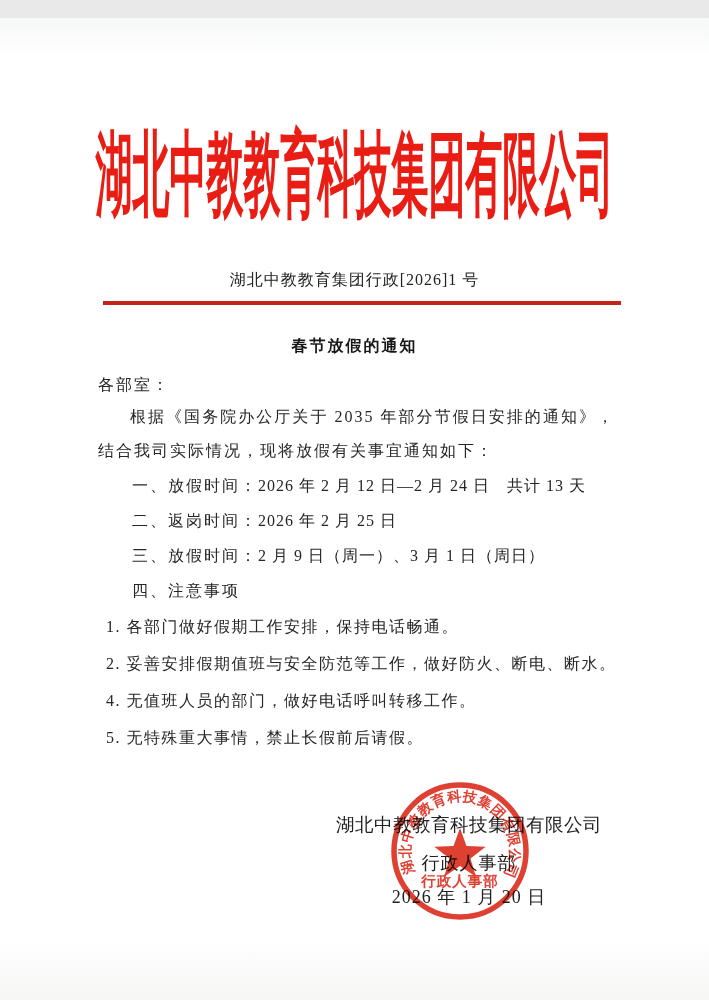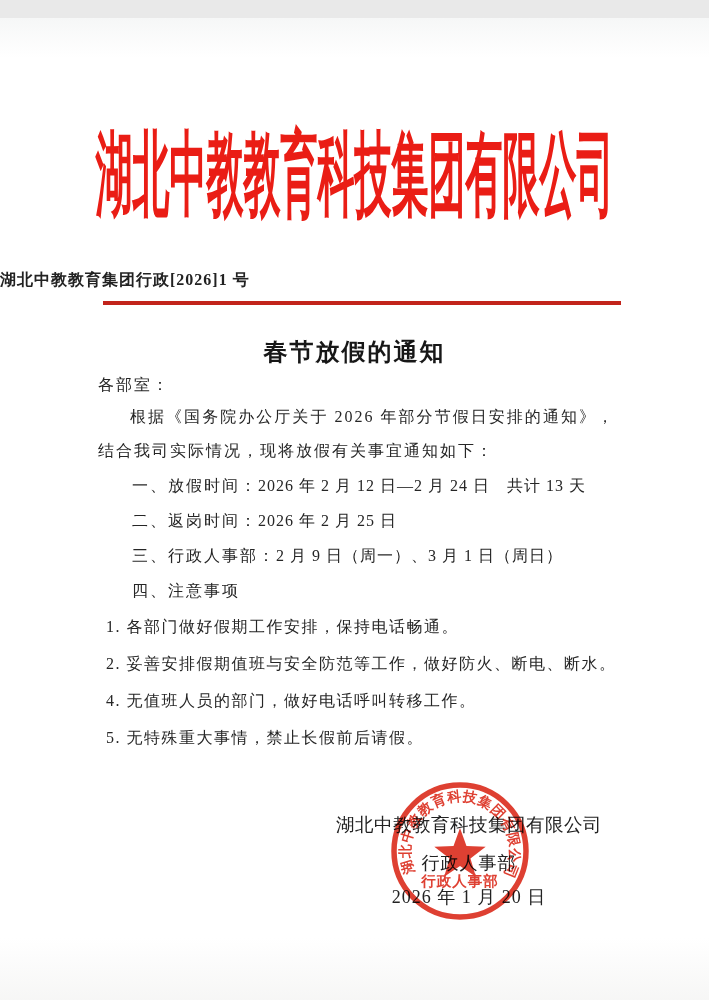--- a/index.html
+++ b/index.html
@@ -18,32 +18,32 @@
     font-size:37px;line-height:37px;
     font-weight:900;
     color:#ea1d15;
     transform:scaleY(2.5);
     transform-origin:center top;
     white-space:nowrap;
     letter-spacing:0px;
   }
   .doc-number{
     position:absolute;top:252px;left:0;right:0;
-    text-align:left;
-    font-size:16px;font-weight:bold;color:#222;
+    text-align:center;
+    font-size:16px;font-weight:normal;color:#222;
     letter-spacing:1px;
   }
   .red-rule{
     position:absolute;top:283px;left:103px;width:518px;height:4px;
     background:#c2241b;
   }
   .notice-title{
     position:absolute;top:318px;left:0;right:0;
     text-align:center;
-    font-size:24px;font-weight:bold;color:#171717;
+    font-size:16px;font-weight:bold;color:#171717;
     letter-spacing:2px;
   }
   .body-block{
     position:absolute;top:352px;left:98px;width:517px;
     font-size:16px;color:#262626;
   }
   .salutation{line-height:30px;letter-spacing:2px;}
   .intro{
     margin:0;text-indent:2em;text-align:justify;
     line-height:34px;letter-spacing:2px;
@@ -77,27 +77,27 @@
 
   <div class="doc-number">湖北中教教育集团行政[2026]1 号</div>
 
   <div class="red-rule"></div>
 
   <div class="notice-title">春节放假的通知</div>
 
   <div class="body-block">
     <div class="salutation">各部室：</div>
 
-    <p class="intro">根据《国务院办公厅关于 2026 年部分节假日安排的通知》，结合我司实际情况，现将放假有关事宜通知如下：</p>
+    <p class="intro">根据《国务院办公厅关于 2035 年部分节假日安排的通知》，结合我司实际情况，现将放假有关事宜通知如下：</p>
 
     <div class="item"><span class="lbl">一、放假时间：</span><span>2026 年 2 月 12 日—2 月 24 日　共计 13 天</span></div>
 
     <div class="item"><span class="lbl">二、返岗时间：</span><span>2026 年 2 月 25 日</span></div>
 
-    <div class="item"><span class="lbl">三、行政人事部：</span><span>2 月 9 日（周一）、3 月 1 日（周日）</span></div>
+    <div class="item"><span class="lbl">三、放假时间：</span><span>2 月 9 日（周一）、3 月 1 日（周日）</span></div>
 
     <div class="item"><span class="lbl">四、注意事项</span><span></span></div>
 
     <div class="note">1. 各部门做好假期工作安排，保持电话畅通。</div>
     <div class="note">2. 妥善安排假期值班与安全防范等工作，做好防火、断电、断水。</div>
     <div class="note">4. 无值班人员的部门，做好电话呼叫转移工作。</div>
     <div class="note">5. 无特殊重大事情，禁止长假前后请假。</div>
   </div>
 
   <div class="signature">

